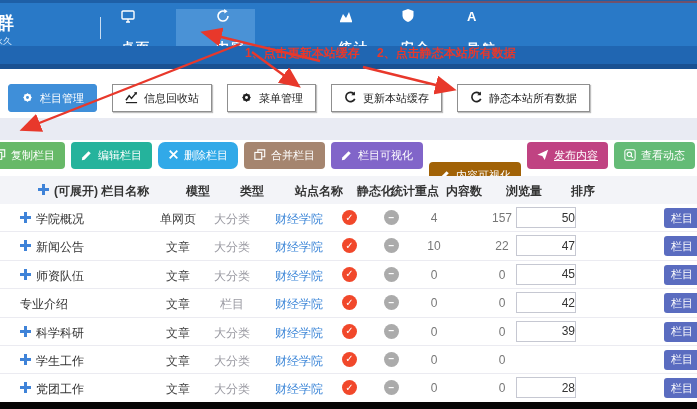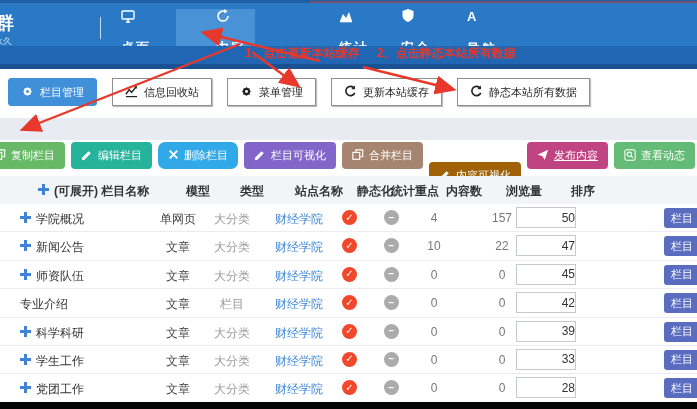--- a/index.html
+++ b/index.html
@@ -15,21 +15,21 @@
   .nav-item.active{background:#4a92d6;padding-left:40px;}
   .nav-ico{display:flex;align-items:center;}
   .nav-a{font-size:13px;font-weight:bold;}
   
   .substrip{position:absolute;top:46px;left:0;width:697px;height:18px;background:#2066b2;}
   .navline{position:absolute;top:64px;left:0;width:697px;height:5px;background:#1a5192;}
   .note{position:absolute;top:45px;font-size:12px;font-weight:bold;color:#e8382b;white-space:nowrap;}
   .note1{left:245px;}
   .note2{left:377px;}
   
-  .toolbar{position:absolute;top:78px;left:8px;display:flex;gap:15px;}
+  .toolbar{position:absolute;top:84px;left:8px;display:flex;gap:15px;}
   .tbtn{height:26px;display:flex;align-items:center;gap:6px;padding:0 12px;font-size:11px;
     background:#fff;border:1px solid #8f8f8f;box-shadow:1px 1px 1px rgba(0,0,0,.25);color:#222;cursor:pointer;white-space:nowrap;}
   .tbtn.primary{background:#3f8fd9;border:1px solid #3f8fd9;color:#fff;border-radius:3px;box-shadow:none;}
   
   .band{position:absolute;top:118px;left:0;width:697px;height:22px;background:#e9ebf3;}
   
   .actions{position:absolute;top:142px;left:-16px;display:flex;gap:6px;}
   .abtn{height:27px;display:flex;align-items:center;gap:5px;padding:0 10px;border-radius:4px;
     color:#fff;font-size:11px;white-space:nowrap;cursor:pointer;}
   .ab0{background:#67b968;} .ab1{background:#25b39c;} .ab2{background:#31a9e8;border-radius:7px;} .ab3{background:#a5856f;}
@@ -197,32 +197,32 @@
             <path d="M1.5 9.8L8.8 2.5l2.6 2.6-7.3 7.3L1 13z" fill="#fff"></path>
           </svg></span>
       <span>编辑栏目</span>
     </div>
     <div class="abtn ab2">
       <span><svg width="11" height="11" viewBox="0 0 13 13">
             <path d="M2 2l9 9M11 2l-9 9" stroke="#fff" stroke-width="2.2"></path>
           </svg></span>
       <span>删除栏目</span>
     </div>
-    <div class="abtn ab4">
-      <span><svg width="12" height="12" viewBox="0 0 14 14">
-            <path d="M1.5 9.8L8.8 2.5l2.6 2.6-7.3 7.3L1 13z" fill="#fff"></path>
-          </svg></span>
-      <span>栏目可视化</span>
-    </div>
     <div class="abtn ab3">
       <span><svg width="12" height="12" viewBox="0 0 14 14">
             <rect x="1" y="4" width="8" height="8" fill="none" stroke="#fff" stroke-width="1.3"></rect>
             <path d="M4.5 4V1h8v8h-3" fill="none" stroke="#fff" stroke-width="1.3"></path>
           </svg></span>
       <span>合并栏目</span>
+    </div>
+    <div class="abtn ab4">
+      <span><svg width="12" height="12" viewBox="0 0 14 14">
+            <path d="M1.5 9.8L8.8 2.5l2.6 2.6-7.3 7.3L1 13z" fill="#fff"></path>
+          </svg></span>
+      <span>栏目可视化</span>
     </div>
     <div class="abtn ab5">
       <span><svg width="12" height="12" viewBox="0 0 14 14">
             <path d="M1.5 9.8L8.8 2.5l2.6 2.6-7.3 7.3L1 13z" fill="#fff"></path>
           </svg></span>
       <span>内容可视化</span>
     </div>
     <div class="abtn ab6">
       <span><svg width="12" height="12" viewBox="0 0 14 14">
             <path d="M.5 6.8L13 1 9 12.8 6.2 8.3z" fill="#fff"></path>
@@ -372,21 +372,20 @@
       <span class="cell c-type">大分类</span>
       <span class="cell c-site">财经学院</span>
       <span class="cell c-static">
           <span class="circle ok">✓</span>
         </span>
       <span class="cell c-stat">
           <span class="circle off">−</span>
         </span>
       <span class="cell c-count">0</span>
       <span class="cell c-views">0</span>
-      <span class="cell c-sort"><input class="sort-input" value="33" style=""></span>
       <span class="cell c-action">
           <span class="row-btn">栏目</span>
         </span>
     </div>
 
     <div class="trow">
       <span class="cell c-plus"><svg width="11" height="11" viewBox="0 0 11 11">
             <path d="M4 0h3v4h4v3H7v4H4V7H0V4h4z" fill="#3f83d8"></path>
           </svg></span>
       <span class="cell c-name">党团工作</span>

